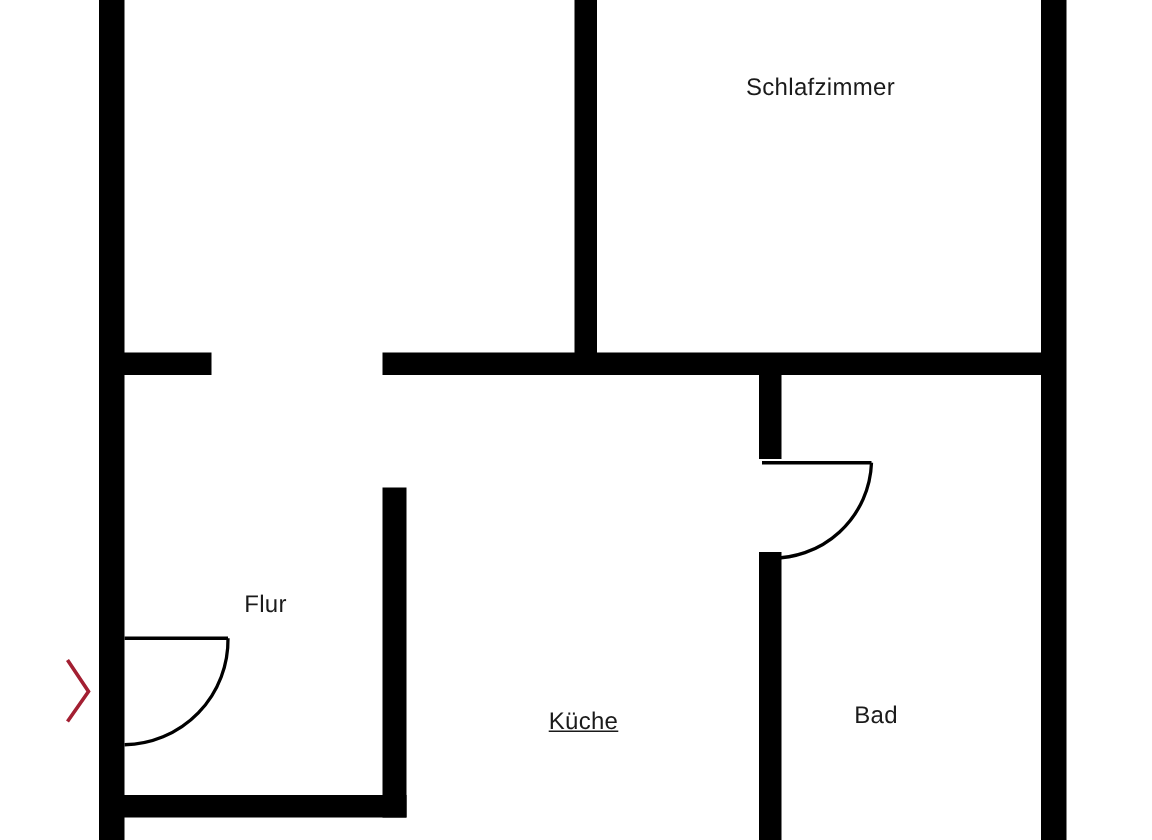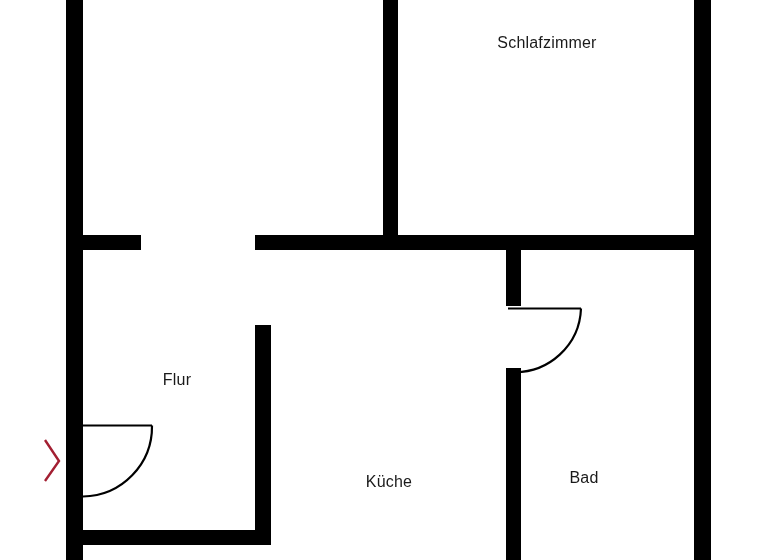--- a/index.html
+++ b/index.html
@@ -65,18 +65,18 @@
       <line x1="508" y1="308.5" x2="581" y2="308.5" stroke="#000000" stroke-width="2.2"></line>
       <path d="M 581 308.5 A 66 66 0 0 1 512 372" fill="none" stroke="#000000" stroke-width="2.2"></path>
     </g>
 
     <g>
       <polyline points="45,440 59,461 45,481" fill="none" stroke="#a31f32" stroke-width="2.4" stroke-linejoin="miter" stroke-linecap="butt"></polyline>
     </g>
 
   </svg>
 
-  <div class="room-label" style="left:547px; top:43px;text-align:right;">Schlafzimmer</div>
-  <div class="room-label" style="left:177px; top:380px;">Flur</div>
-  <div class="room-label" style="left:389px; top:482px;">Küche</div>
+  <div class="room-label" style="left:547px; top:59px;text-align:right;">Schlafzimmer</div>
+  <div class="room-label" style="left:177px; top:404px;">Flur</div>
+  <div class="room-label" style="left:389px; top:482px;text-decoration:underline;">Küche</div>
   <div class="room-label" style="left:584px; top:478px;">Bad</div>
 
 </div>
 
 </body></html>

